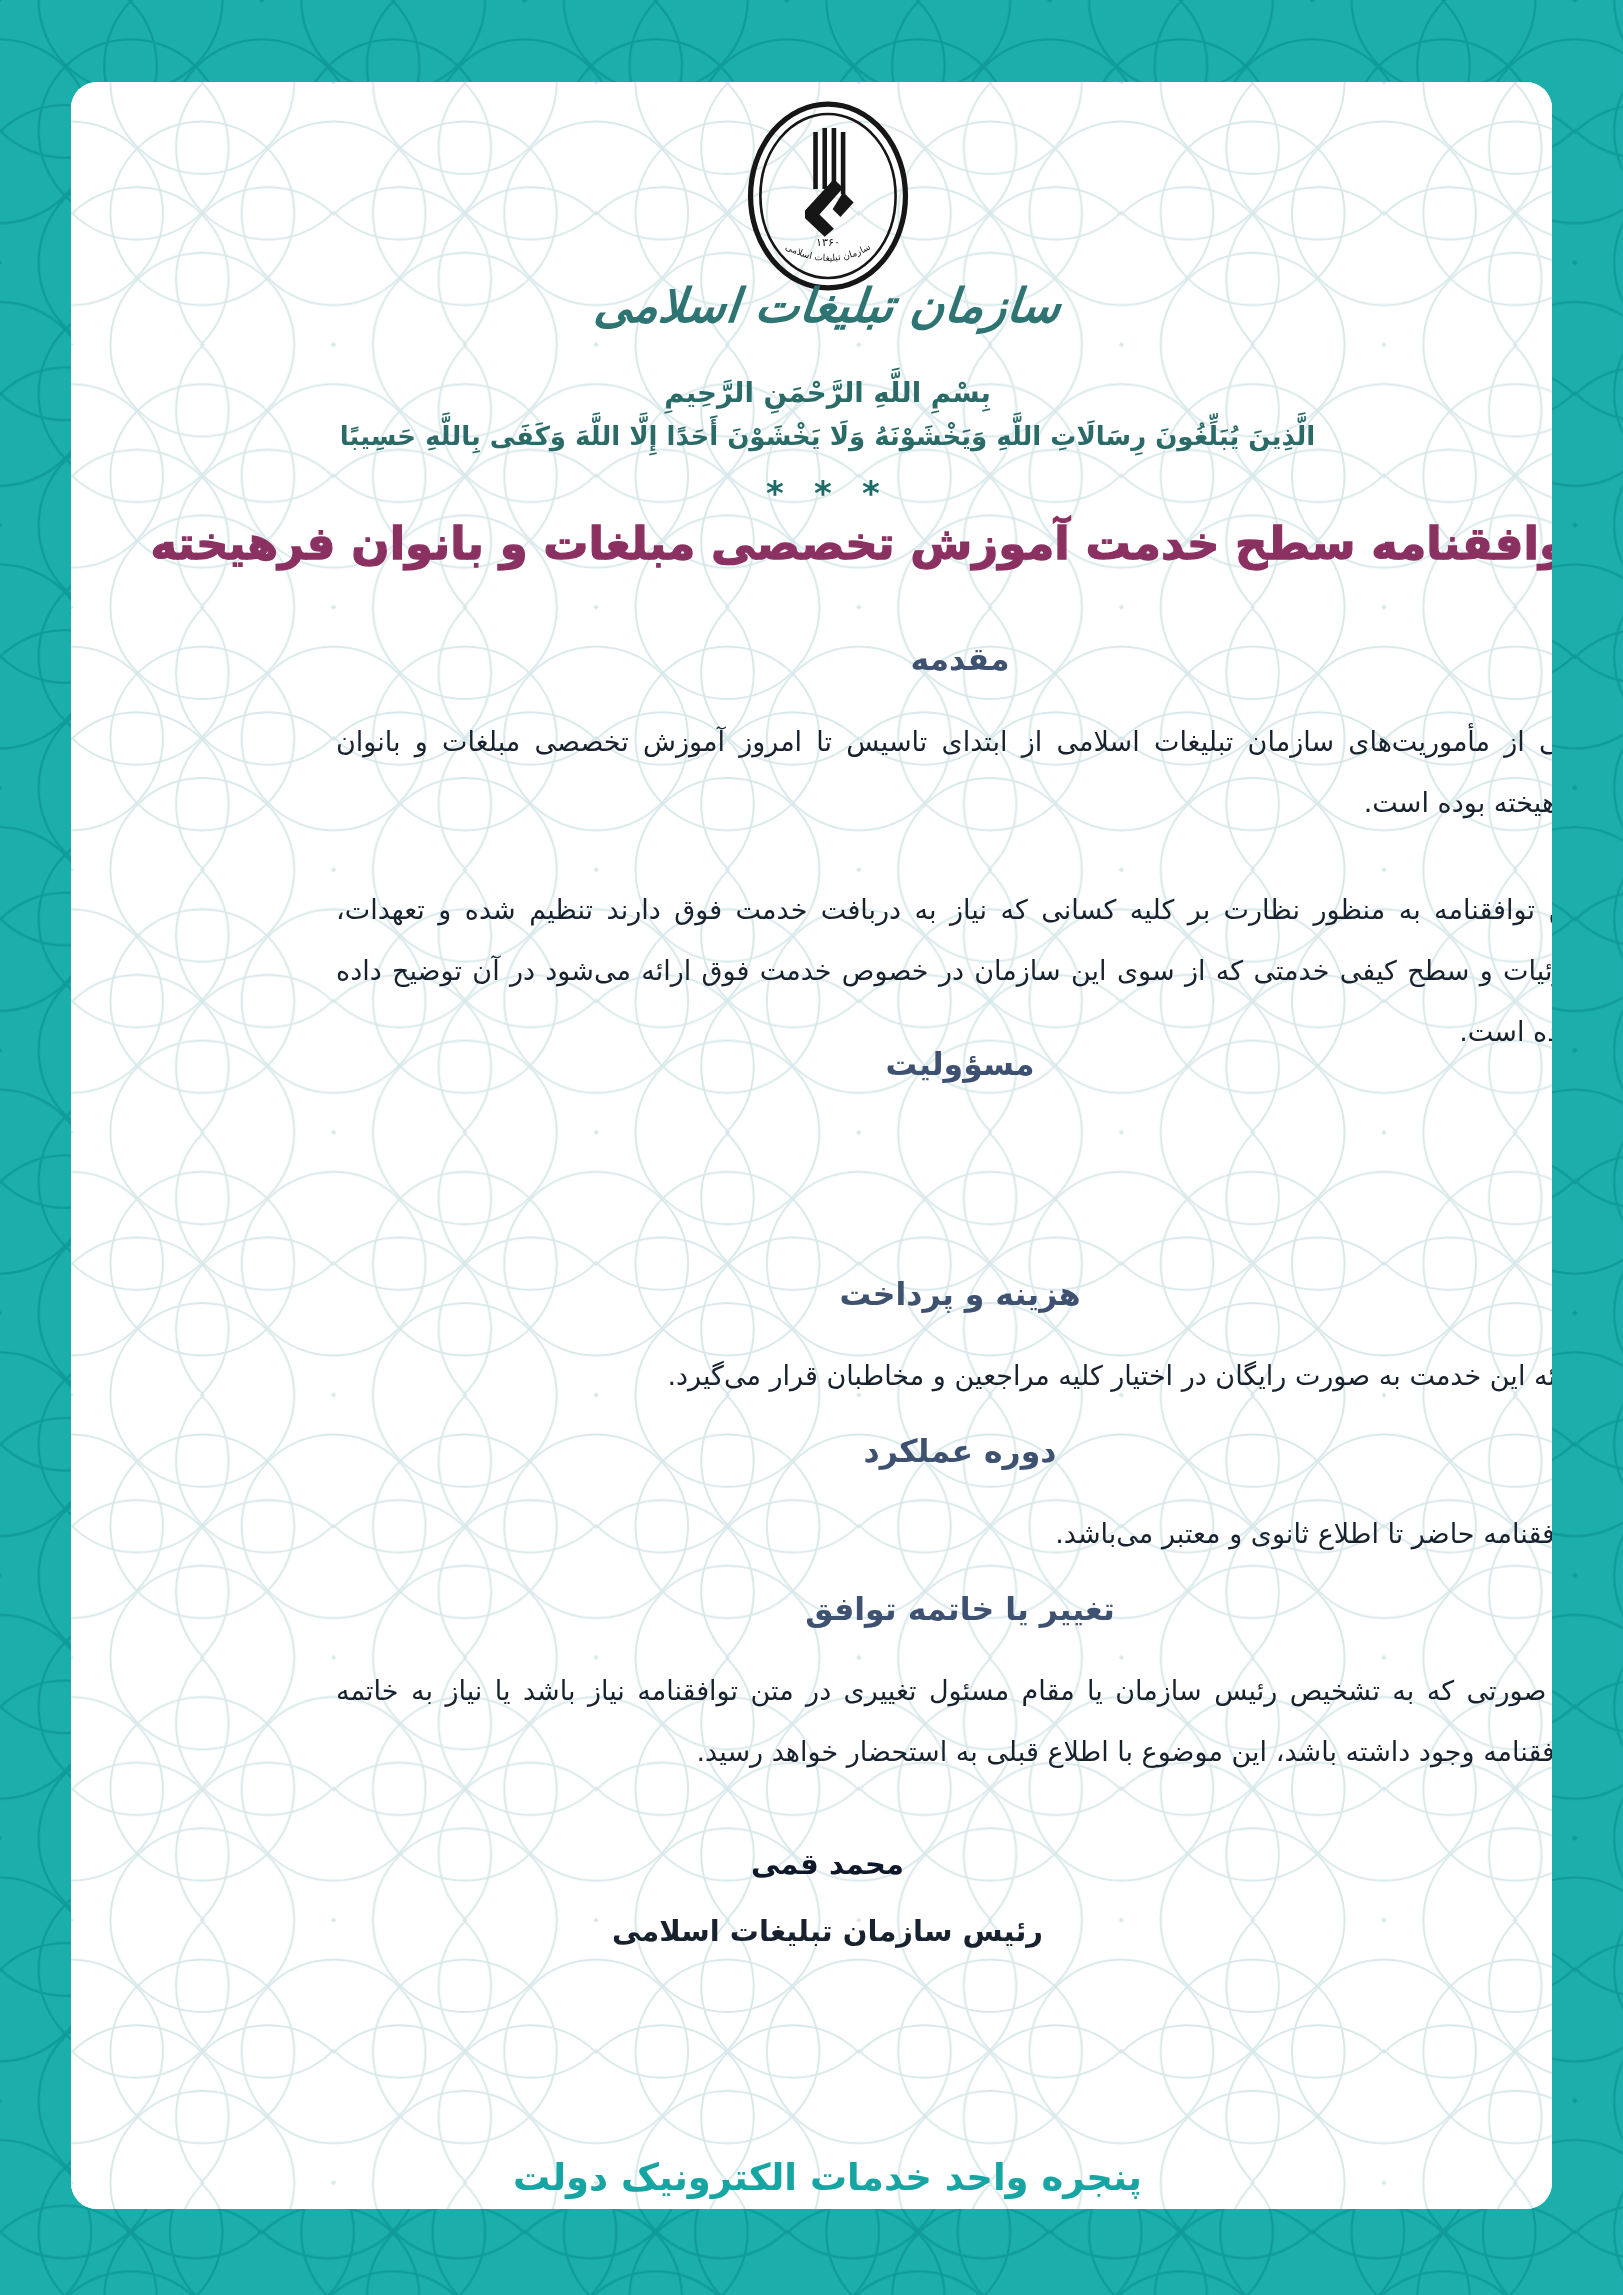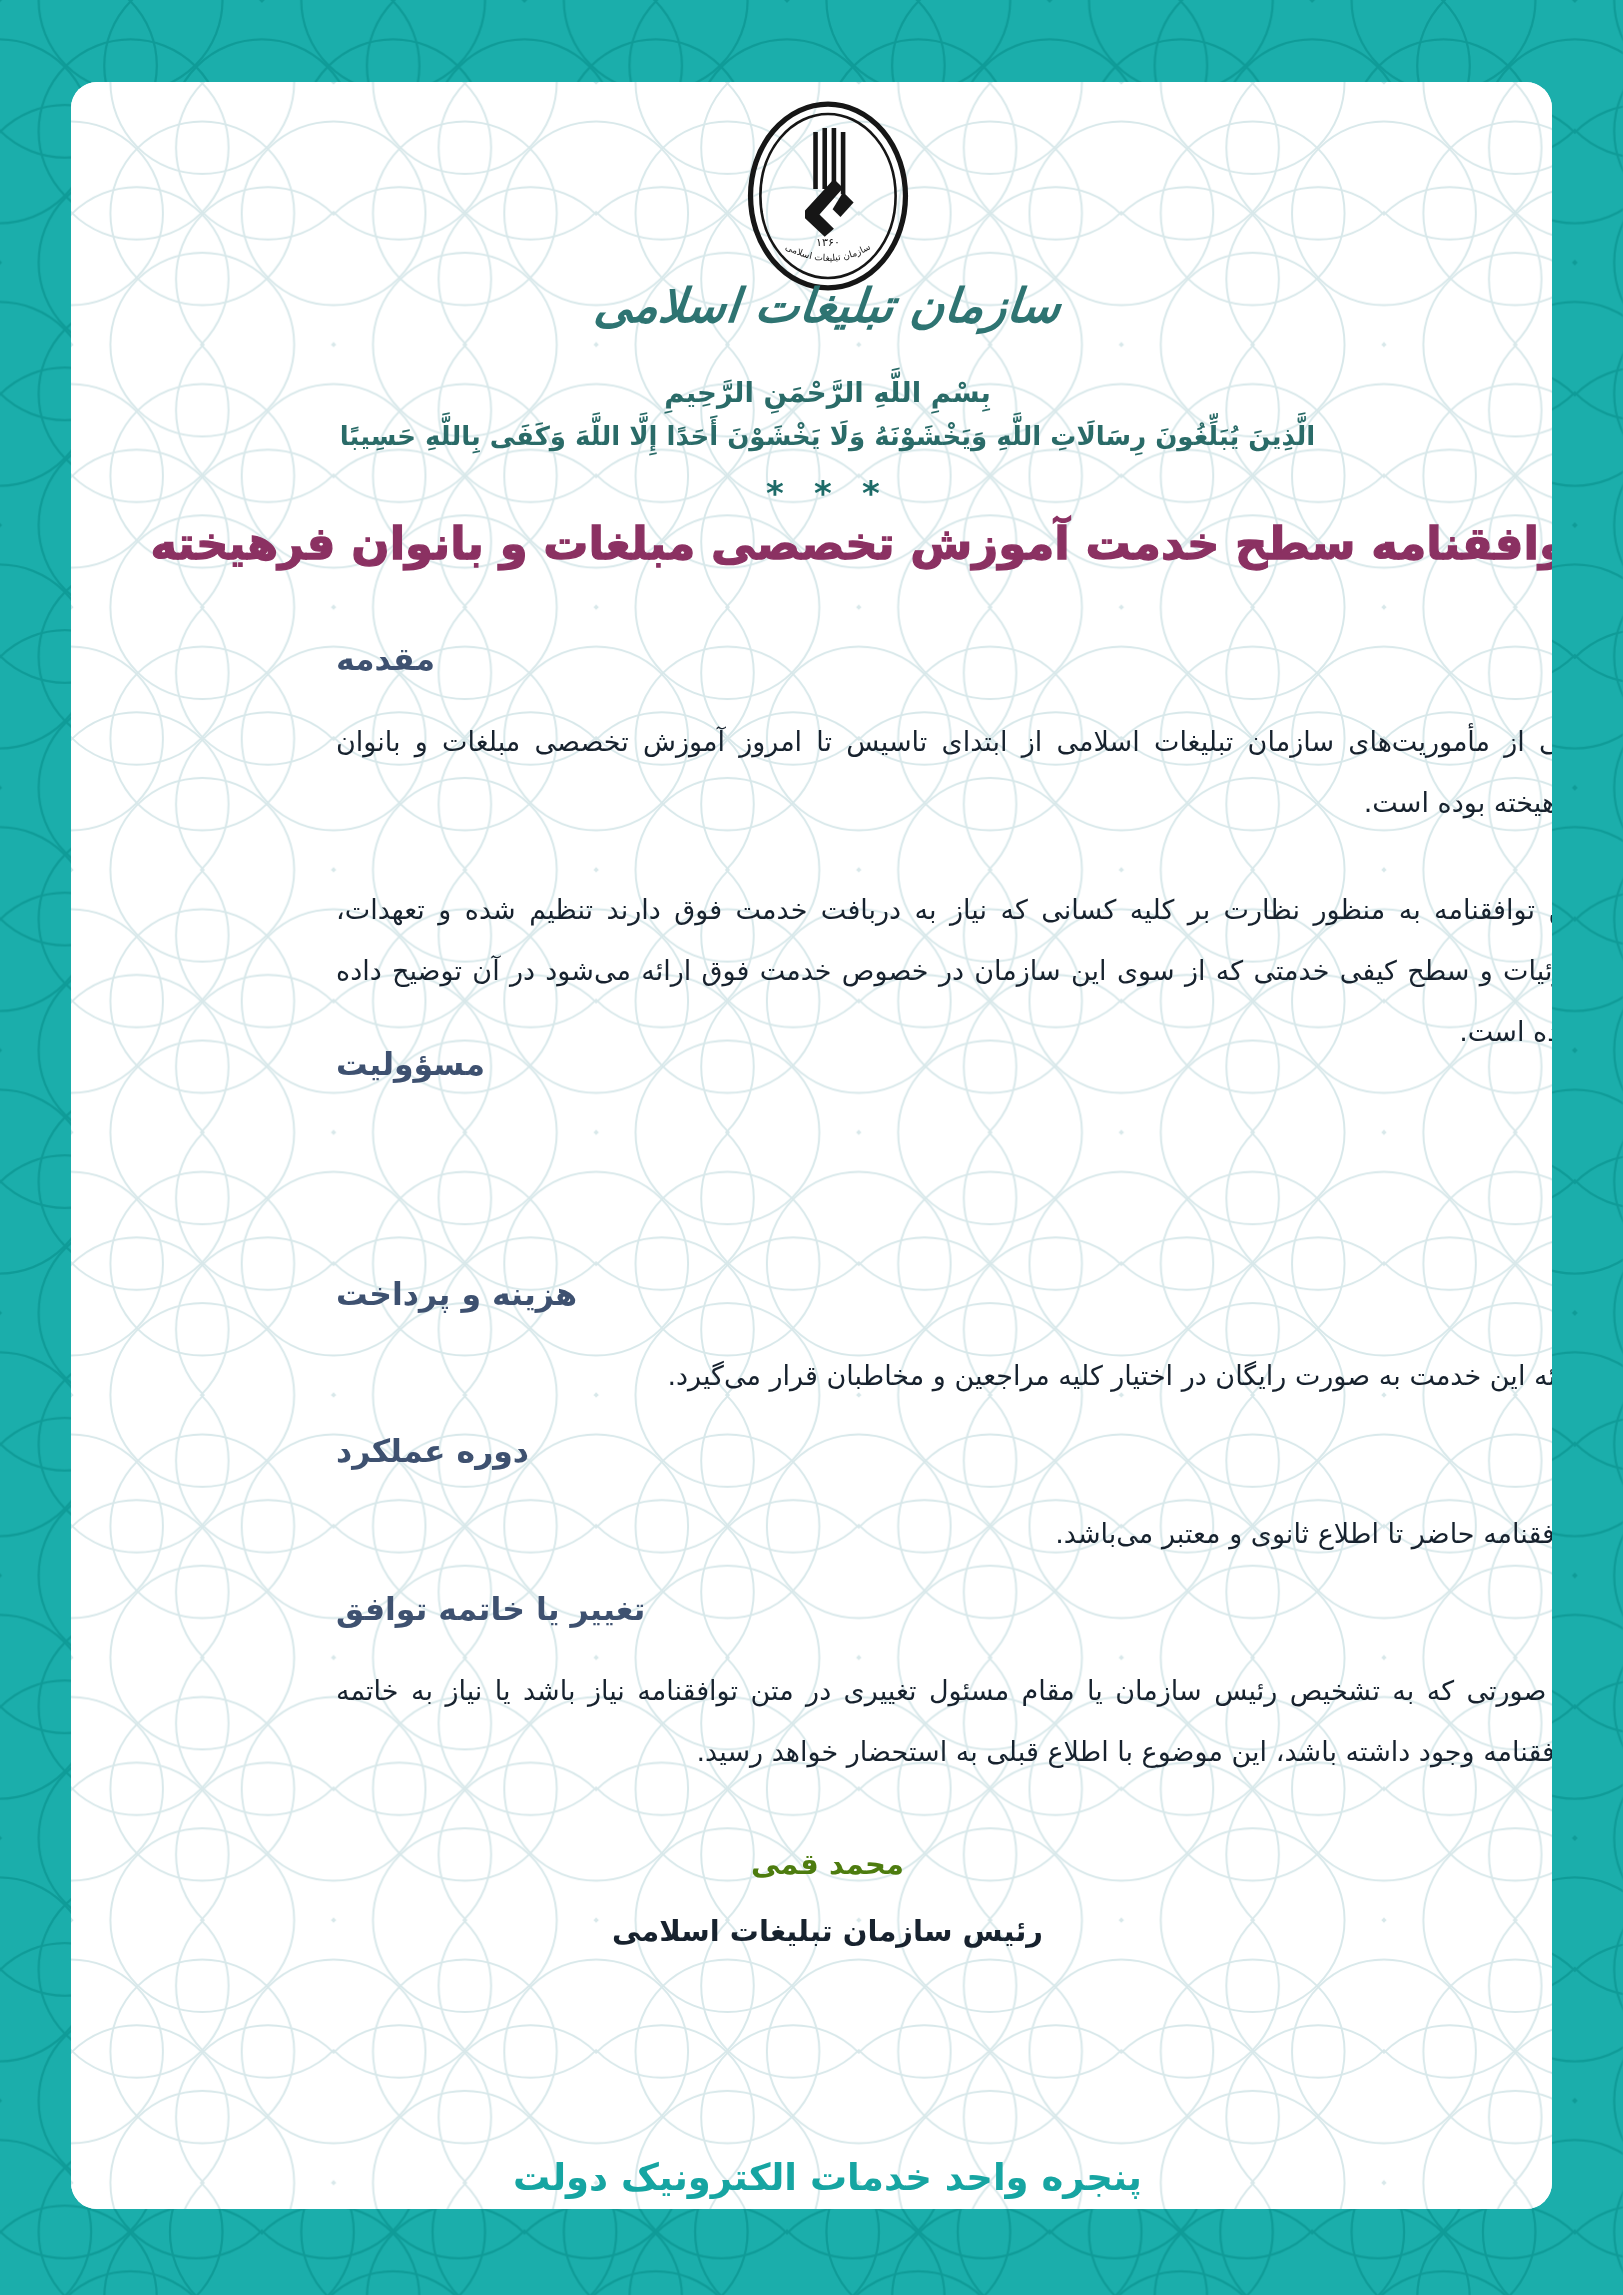--- a/index.html
+++ b/index.html
@@ -36,37 +36,37 @@
   .verse{top:339px;text-align:center;color:#2A6B68;font-size:26px;font-weight:bold;}
   .stars{top:391px;text-align:center;color:#1D6B68;font-size:34px;font-weight:bold;letter-spacing:9.2px;}
   .doc-title{
     top:435px;text-align:right;
     color:#8B3162;font-size:45px;font-weight:900;
     -webkit-text-stroke:1.3px #8B3162;
   }
 
   .sec-heading{
     left:114px;width:1248px;
-    text-align:left;
+    text-align:center;
     color:#3E5170;font-size:31.5px;font-weight:bold;
   }
   .sec-body{
     left:115px;width:1248px;
     text-align:justify;text-align-last:right;
     color:#17222E;font-size:27px;font-weight:500;
     line-height:61px;
   }
   .h-moghadame{top:559px;}  .b-moghadame{top:629px;}
   .h-hadaf{top:728px;}     .b-hadaf{top:797px;}
   .h-masouliat{top:964px;} .b-masouliat{top:1033px;}
   .h-hazine{top:1194px;}    .b-hazine{top:1263px;}
   .h-dore{top:1351px;}      .b-dore{top:1421px;}
   .h-taghir{top:1509px;}    .b-taghir{top:1578px;}
 
-  .sig-name{top:1765px;text-align:center;color:#4d7c0f;font-size:29px;font-weight:bold;}
+  .sig-name{top:1765px;text-align:center;color:#0f172a;font-size:29px;font-weight:bold;}
   .sig-role{top:1832px;text-align:center;color:#17222E;font-size:29px;font-weight:bold;}
   .footer-line{top:2074px;text-align:center;color:#16A5A2;font-size:37px;font-weight:900;letter-spacing:0.7px;}
 </style>
 </head>
 <body>
 
 <div class="page">
 
   <svg class="bg-pattern" width="1624" height="2295" viewBox="0 0 2473 3496">
     <defs>

